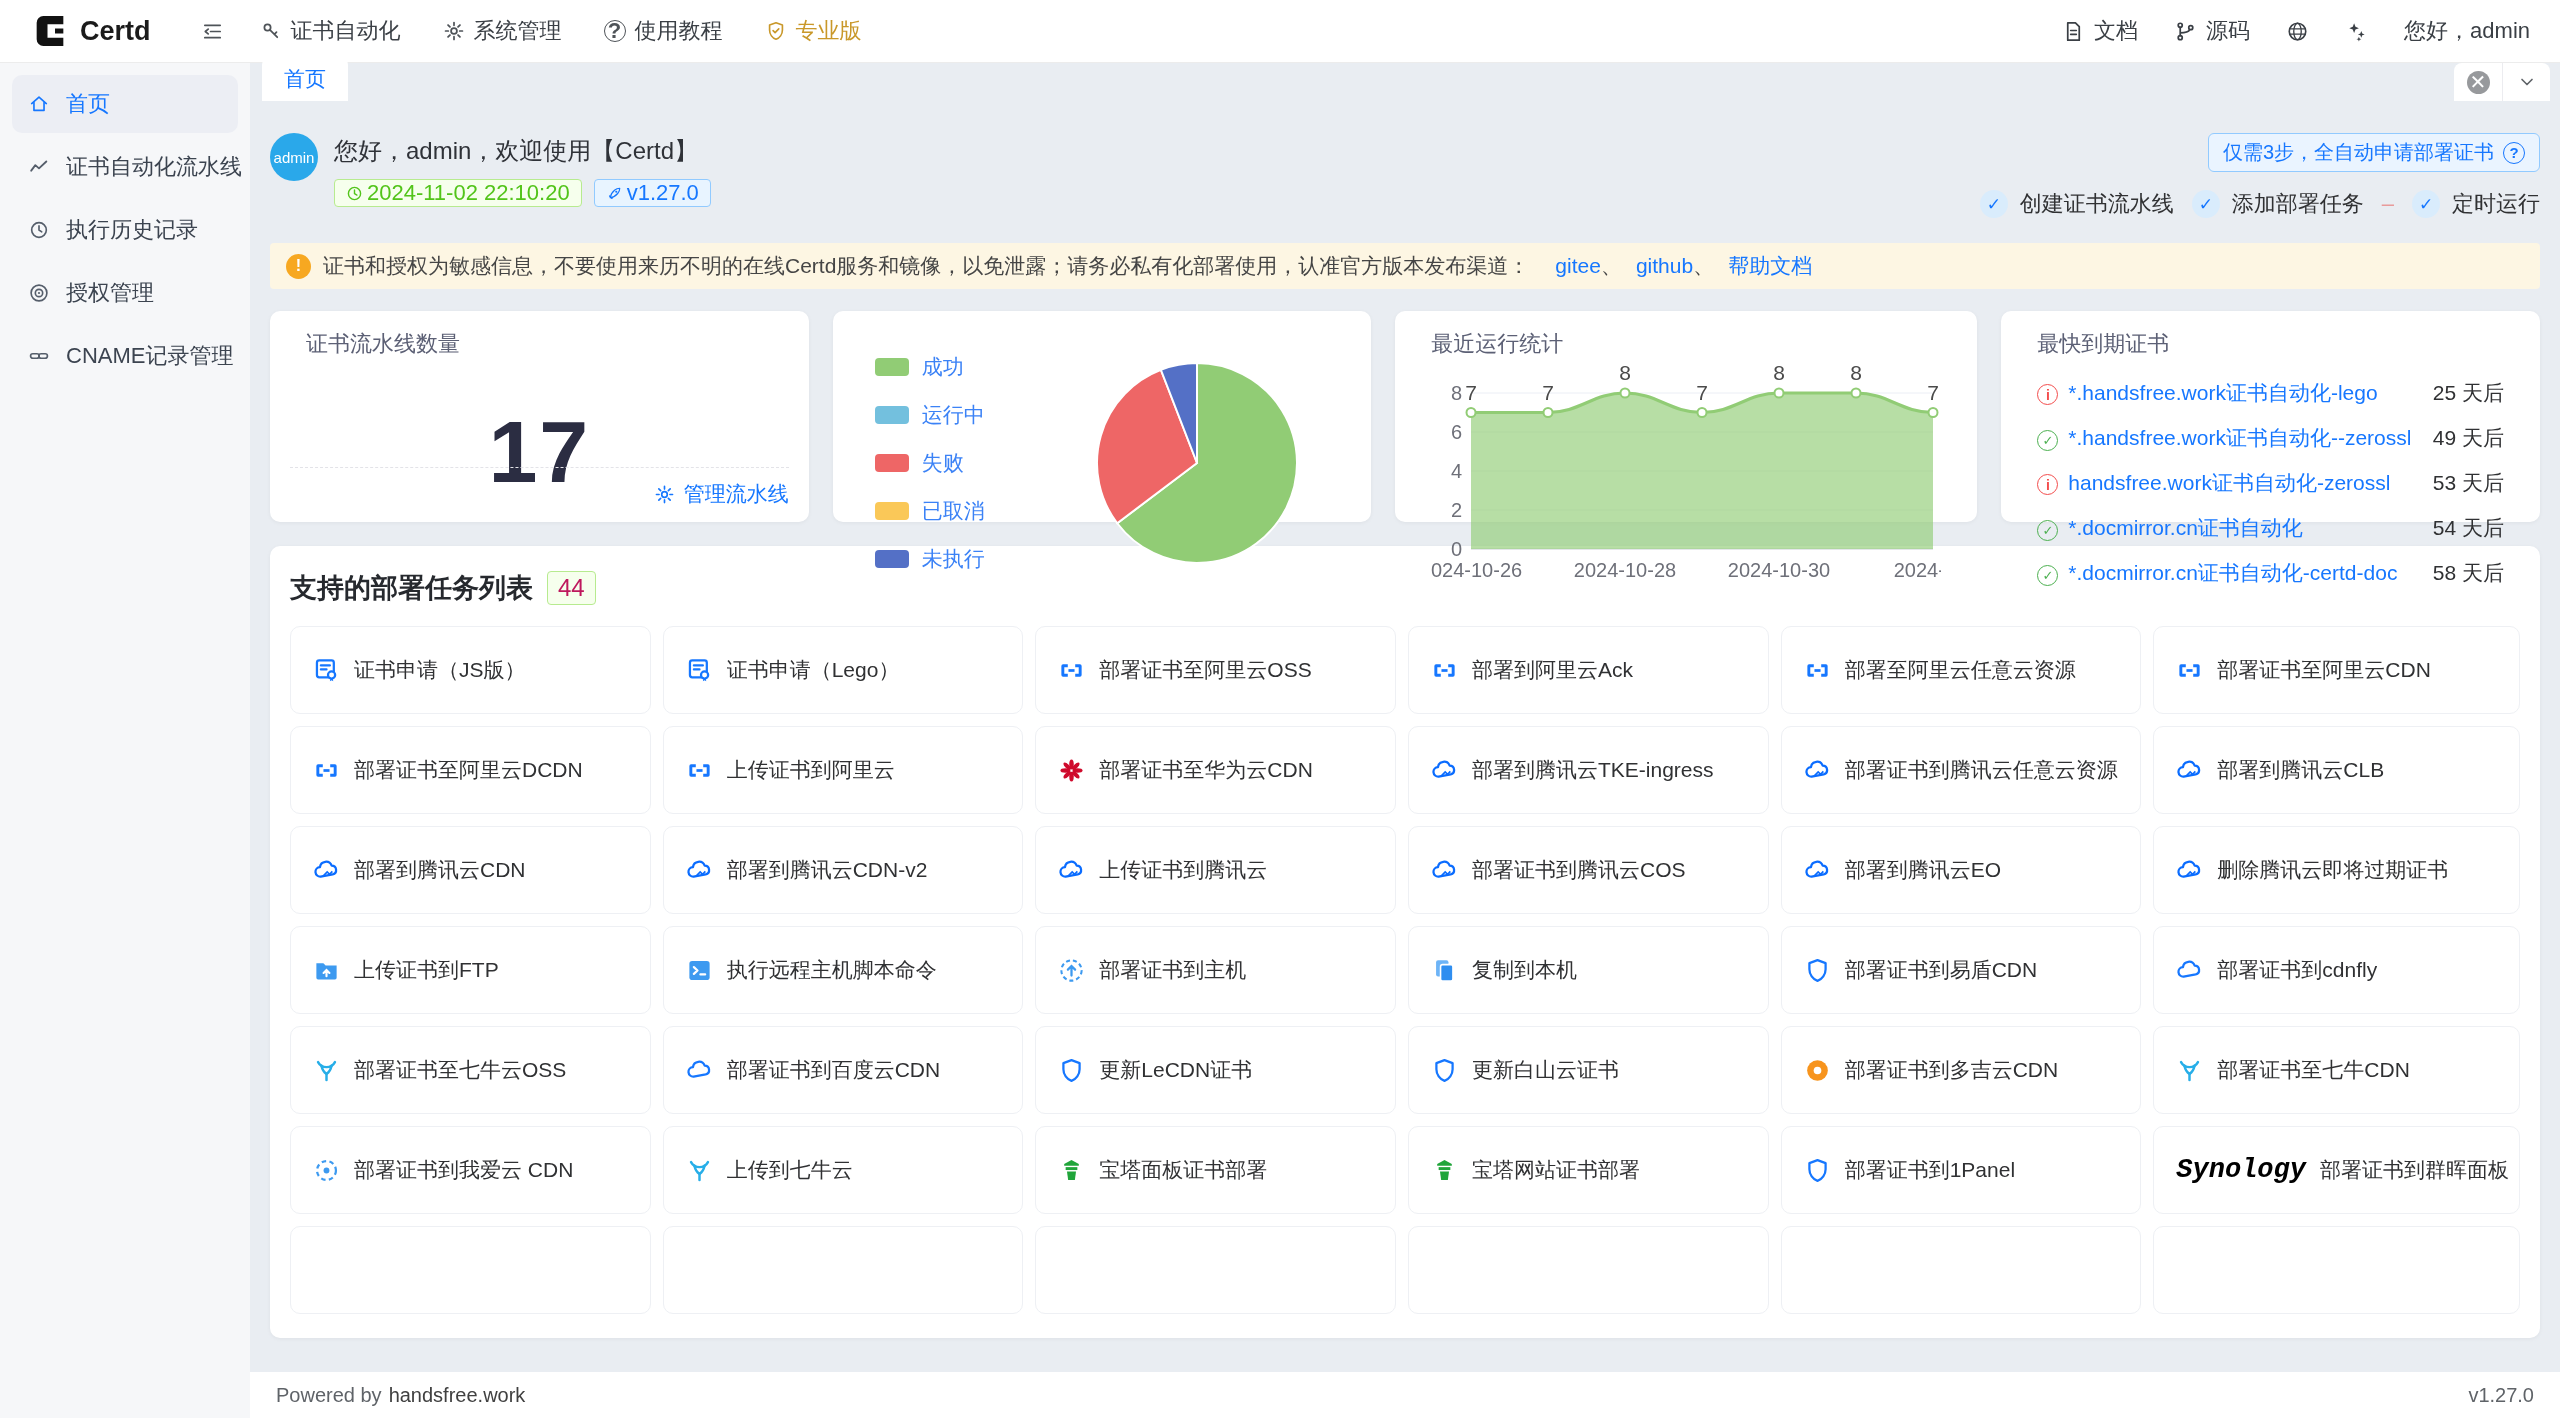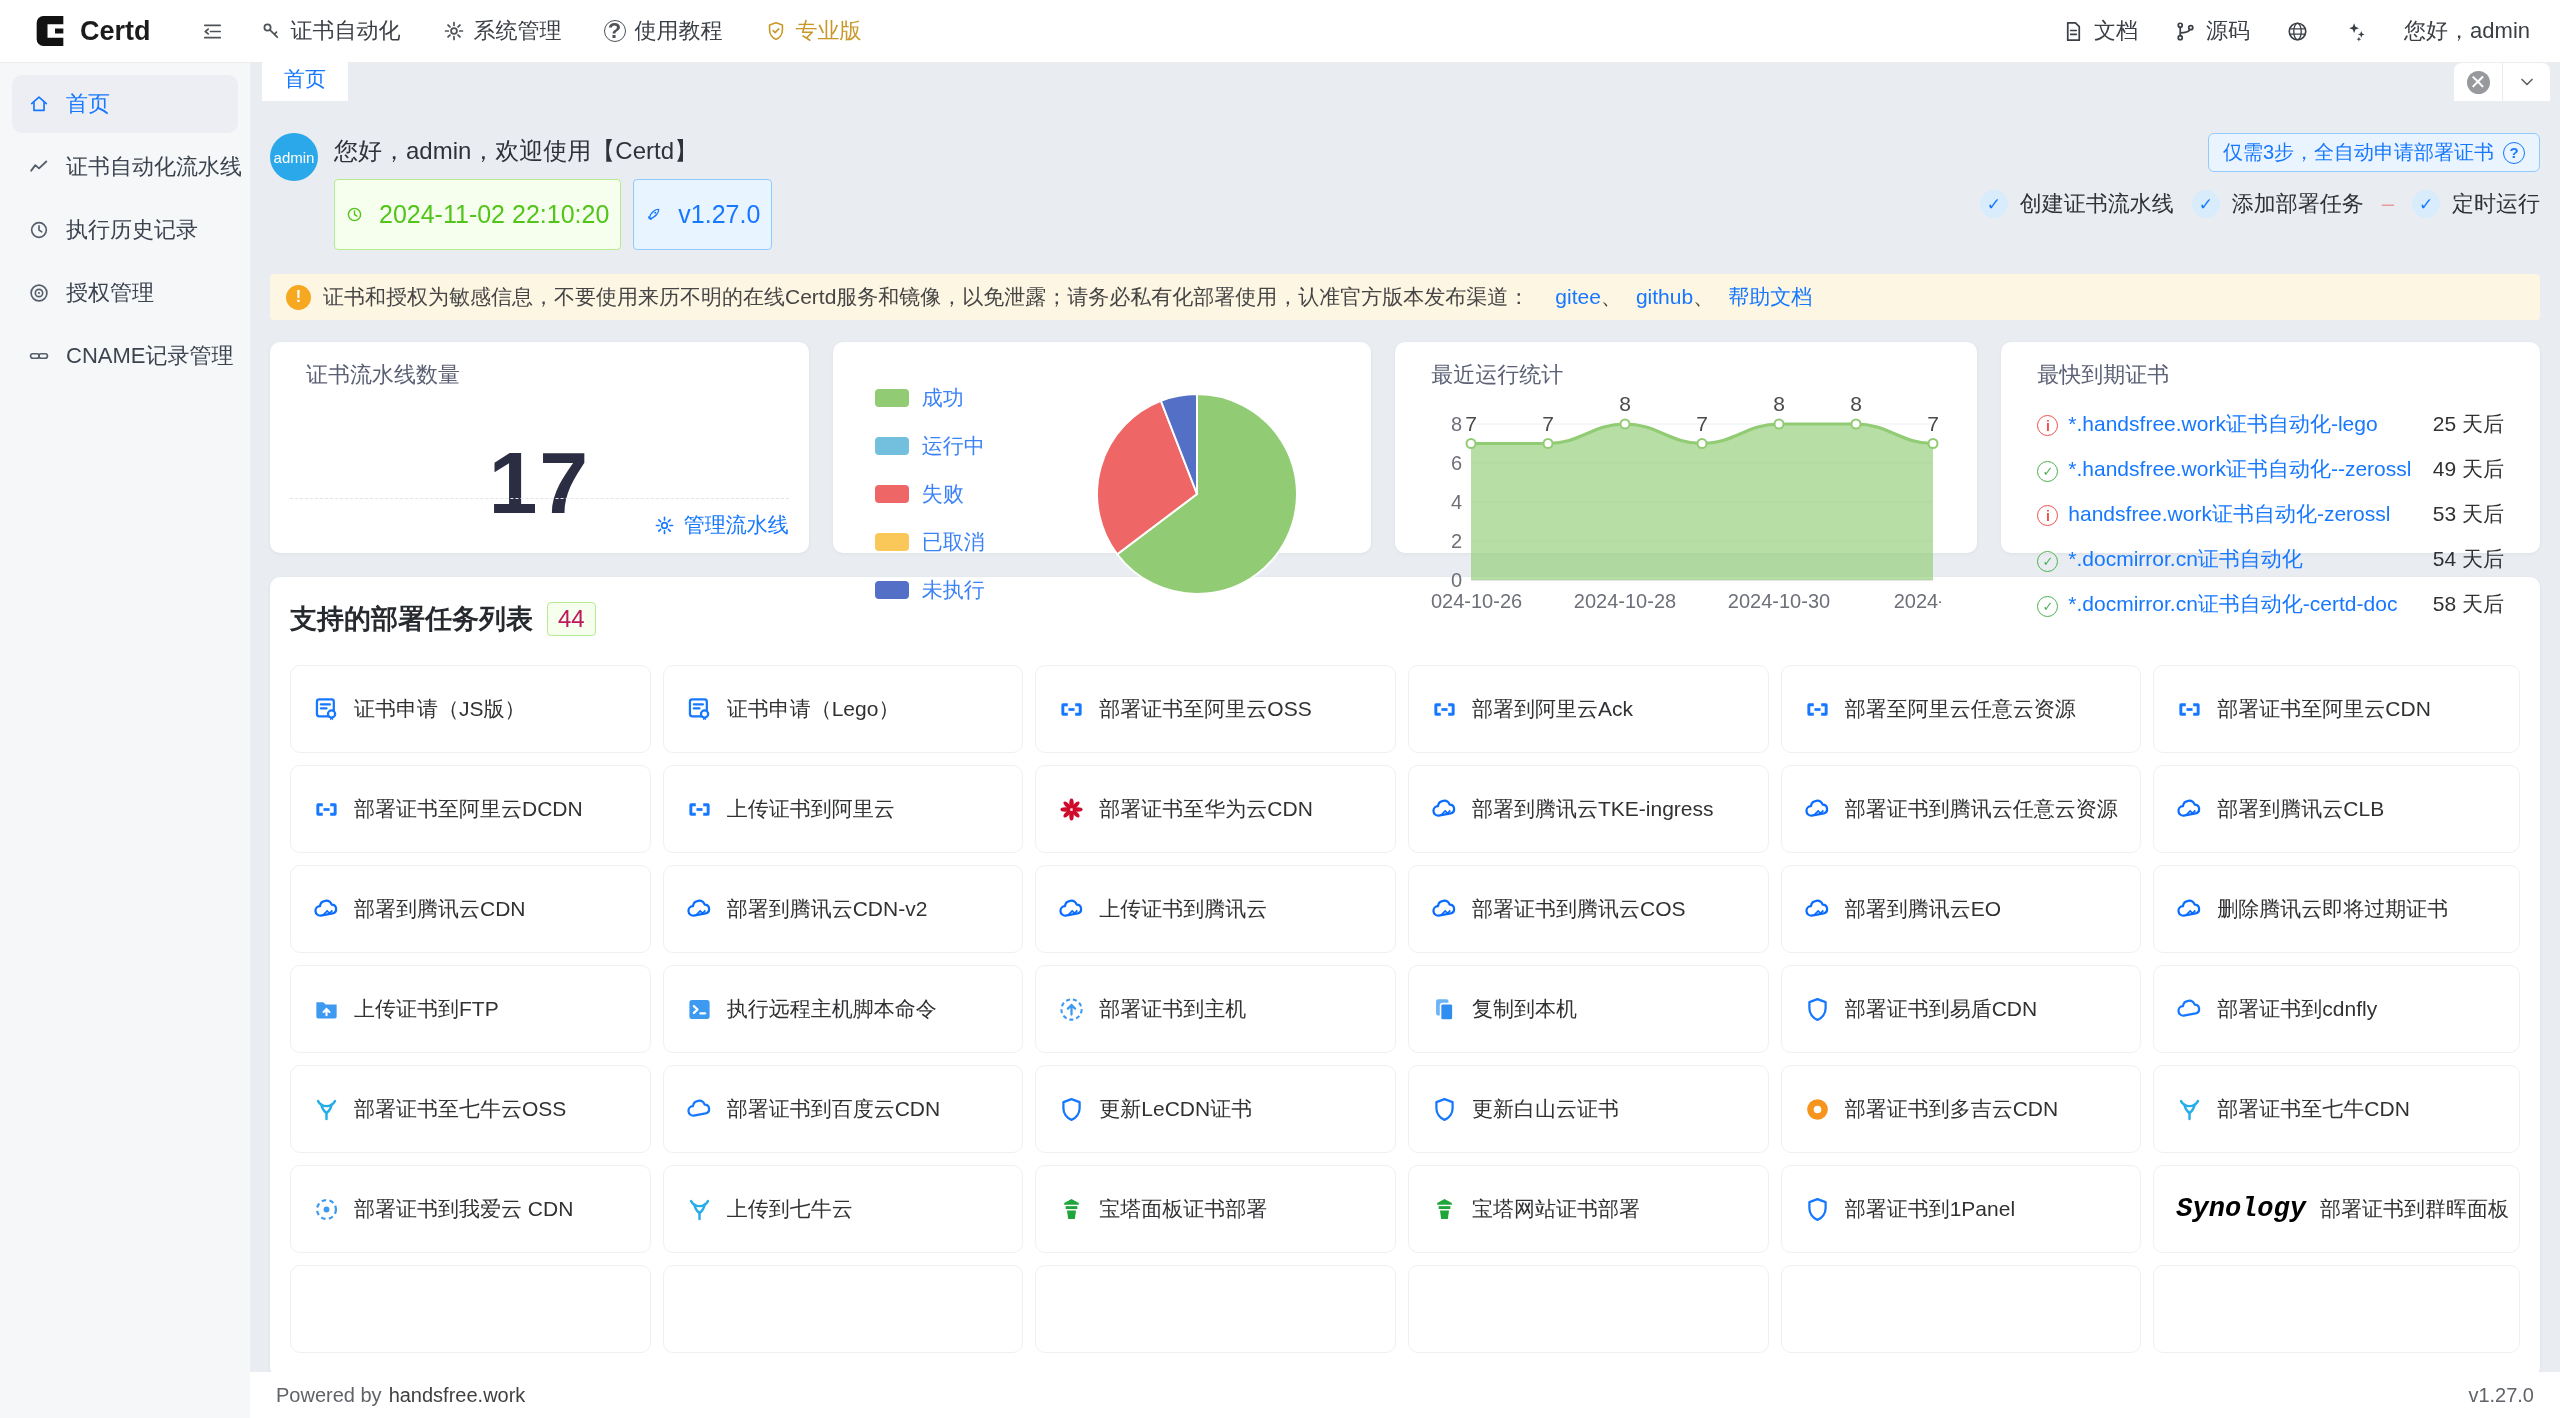--- a/index.html
+++ b/index.html
@@ -52,21 +52,21 @@
   .tab-ctrl+.tab-ctrl{border-left:1px solid #ececf0}
   .tab-ctrl .i{font-size:20px}
 
   
   .content{flex:1;overflow:hidden;padding:32px 20px 0 20px}
   .welcome{display:flex;justify-content:space-between;align-items:flex-start}
   .wl{display:flex;gap:16px}
   .avatar{width:48px;height:48px;border-radius:50%;background:#2aa8ea;color:#fff;font-size:15px;display:flex;align-items:center;justify-content:center;flex:none}
   .wtitle{font-size:24px;color:#2f3238;padding-top:2px}
   .badges{display:flex;gap:12px;margin-top:12px}
-  .badge{display:inline-flex;align-items:center;gap:16px;font-size:25px;border-radius:4px;padding:20px 11px}
+  .badge{display:inline-flex;align-items:center;gap:4px;font-size:22px;border-radius:4px;padding:0 11px}
   .badge .i{font-size:17px}
   .badge.time{background:#f6ffed;border:1px solid #b7eb8f;color:#52c41a}
   .badge.ver{background:#e8f4ff;border:1px solid #91caff;color:#1677ff}
   .guide{display:flex;flex-direction:column;align-items:flex-end;gap:17px}
   .guide-badge{display:inline-flex;align-items:center;gap:9px;border:1px solid #91caff;background:#eaf4ff;color:#1677ff;font-size:20px;padding:5px 14px;border-radius:6px;cursor:pointer}
   .steps{display:flex;align-items:center;gap:18px;font-size:22px;color:#303133}
   .step-item{display:flex;align-items:center;gap:12px}
   .step-sep{color:#e89b9b;font-size:22px}
 
   .alert{margin-top:24px;display:flex;align-items:center;gap:12px;background:#fdf6e3;border-radius:4px;padding:9px 16px;font-size:21px;color:#454545}
@@ -89,21 +89,21 @@
   .expiring-list{margin-top:20px;display:flex;flex-direction:column;gap:17px}
   .exp-row{display:flex;align-items:center;gap:10px;font-size:21px}
   .exp-name{color:#1677ff;cursor:pointer;flex:1;white-space:nowrap;overflow:hidden}
   .exp-days{color:#303133;white-space:nowrap}
 
   
   .deploy{margin-top:24px;background:#fff;border-radius:10px;box-shadow:0 1px 4px rgba(0,0,0,.05);padding:24px 20px}
   .deploy-head{display:flex;align-items:center;gap:14px}
   .deploy-title{font-size:27px;font-weight:700;color:#26292e}
   .count-badge{font-size:24px;color:#be185d;background:#f6ffed;border:1px solid #b7eb8f;border-radius:4px;padding:2px 10px}
-  .tasks{display:grid;grid-template-columns:repeat(6,1fr);gap:12px;margin-top:28px}
+  .tasks{display:grid;grid-template-columns:repeat(6,1fr);gap:12px;margin-top:20px}
   .task-card{height:88px;border:1px solid #eef0f4;border-radius:10px;display:flex;align-items:center;gap:14px;padding:0 10px 0 22px;font-size:21px;color:#303133;background:#fff;cursor:pointer}
   .task-card .i{font-size:27px;flex:none}
   .task-label{white-space:nowrap;overflow:hidden}
   .task-card.ghost{cursor:default}
 
   
   .footer{height:46px;flex:none;background:#fff;display:flex;align-items:center;justify-content:space-between;padding:0 26px;font-size:20px;color:#5f6368}
   .footer-left{display:flex;gap:7px}
   .footer-link{color:#404040;cursor:pointer}
   svg text{font-family:"Liberation Sans","DejaVu Sans",sans-serif}

